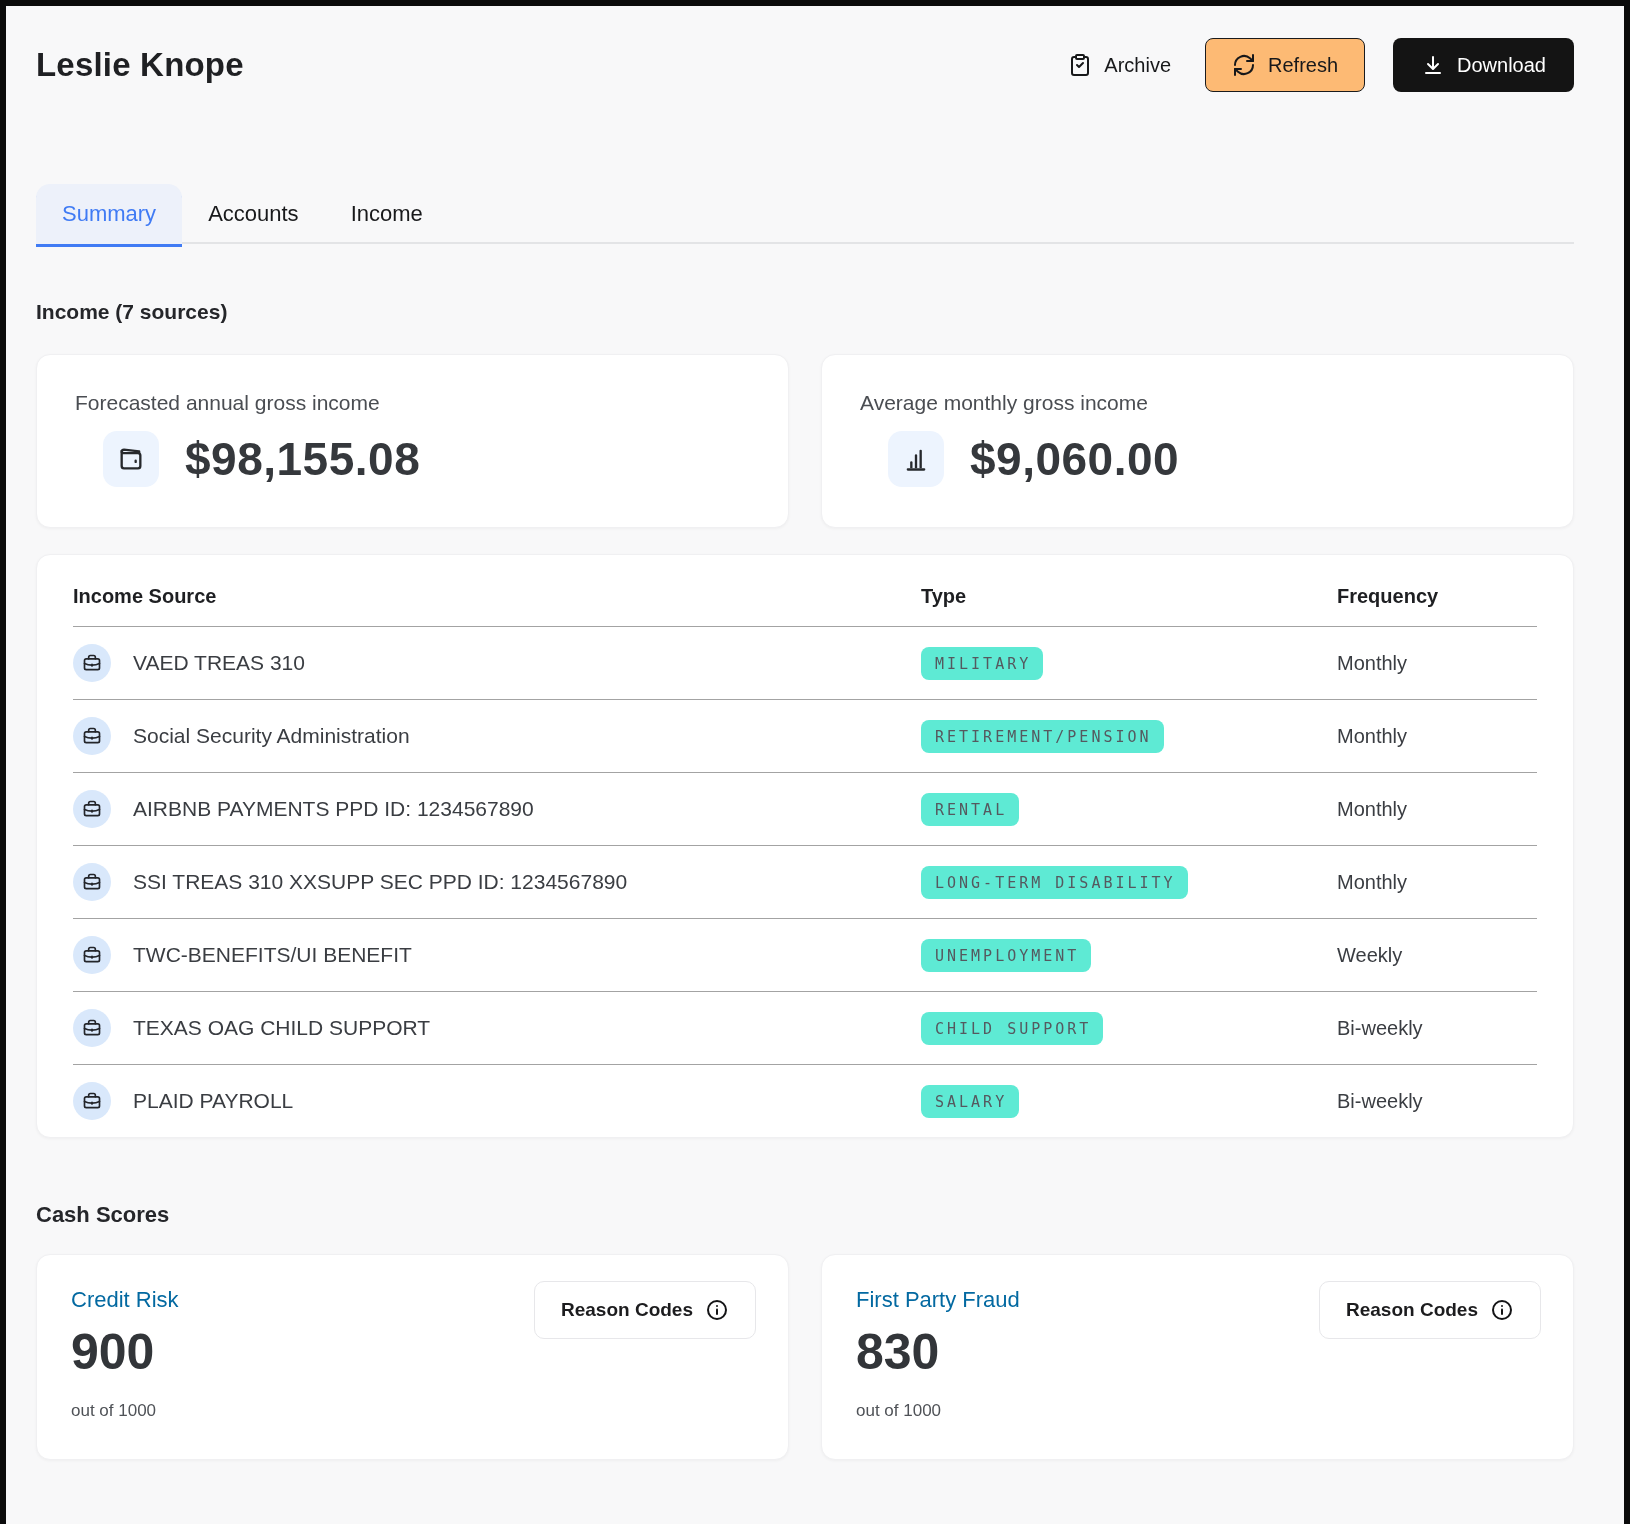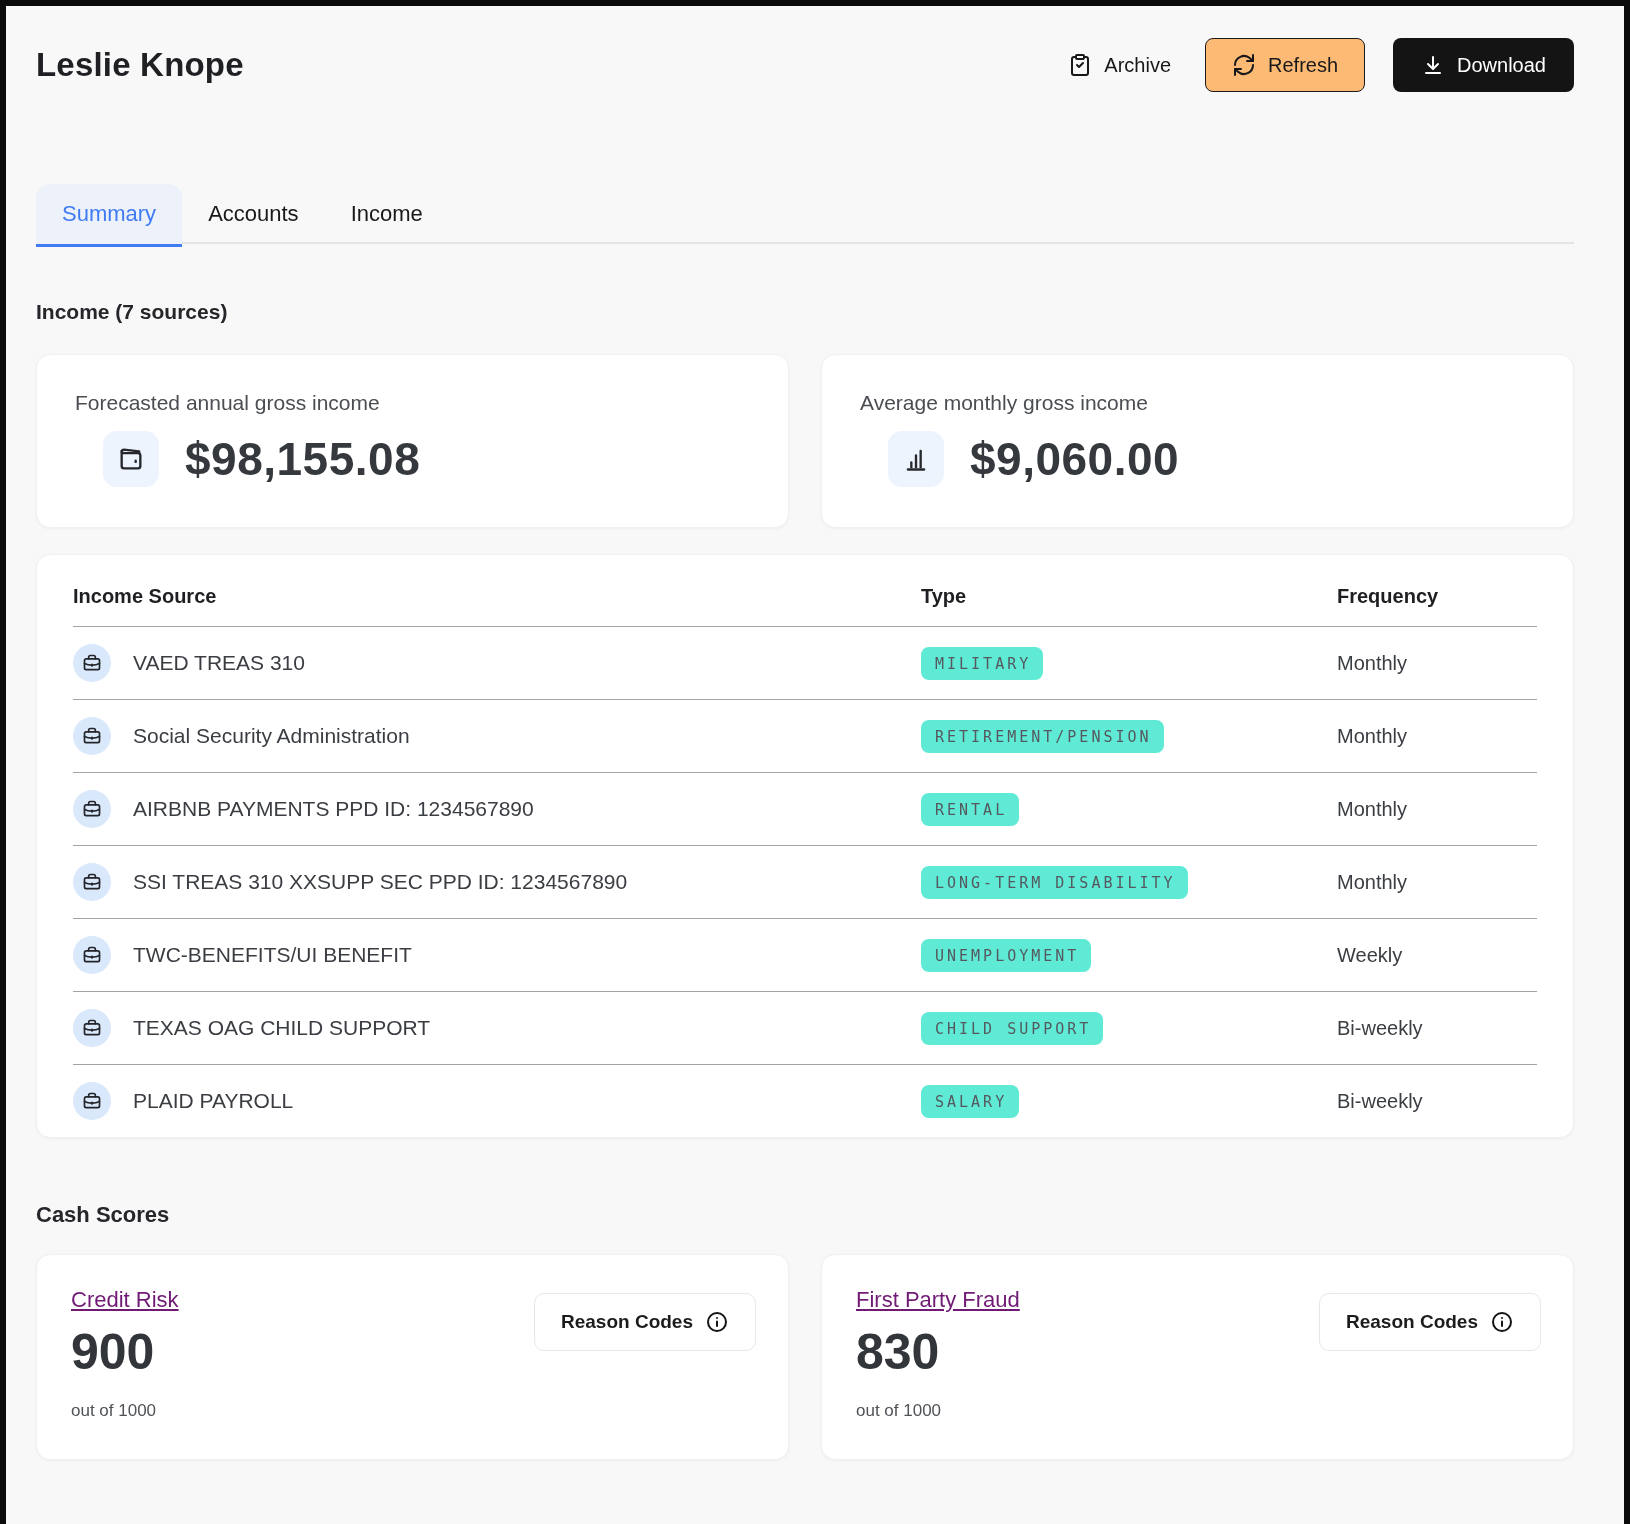--- a/index.html
+++ b/index.html
@@ -60,24 +60,24 @@
              display:inline-flex; align-items:center; justify-content:center; }
   .src-name{ font-size:21px; color:#3a3d42; }
   .badge{ display:inline-block; font-family:"DejaVu Sans Mono", monospace; font-size:15px;
           letter-spacing:3px; color:#55595f; background:#5eead4; border-radius:8px;
           padding:8px 12px 7px 14px; white-space:nowrap; }
   .cell-freq{ font-size:20px; color:#3a3d42; }
 
   
   .cards-row.scores-row{ margin-top:26px; }
   .score-card{ padding:32px 34px 38px; position:relative; }
-  .score-label{ font-size:22px; color:#701a75;text-decoration:underline; }
+  .score-label{ font-size:22px; color:#0369a1; }
   .score-value{ font-size:50px; font-weight:700; color:#323539; margin-top:10px; }
   .score-sub{ font-size:17px; color:#4f5257; margin-top:20px; }
-  .reason-btn{ position:absolute; top:38px; right:32px; display:inline-flex; align-items:center; gap:12px;
+  .reason-btn{ position:absolute; top:26px; right:32px; display:inline-flex; align-items:center; gap:12px;
                background:#ffffff; border:1px solid #e7e7ea; border-radius:10px; padding:16px 26px;
                font-family:"Liberation Sans",sans-serif; font-size:19px; font-weight:700; color:#1c1c1e; cursor:pointer; }
   .reason-btn svg{ stroke:#141416; }
 </style>
 </head>
 <body>
 
 <div class="frame">
 
   <header class="topbar">

